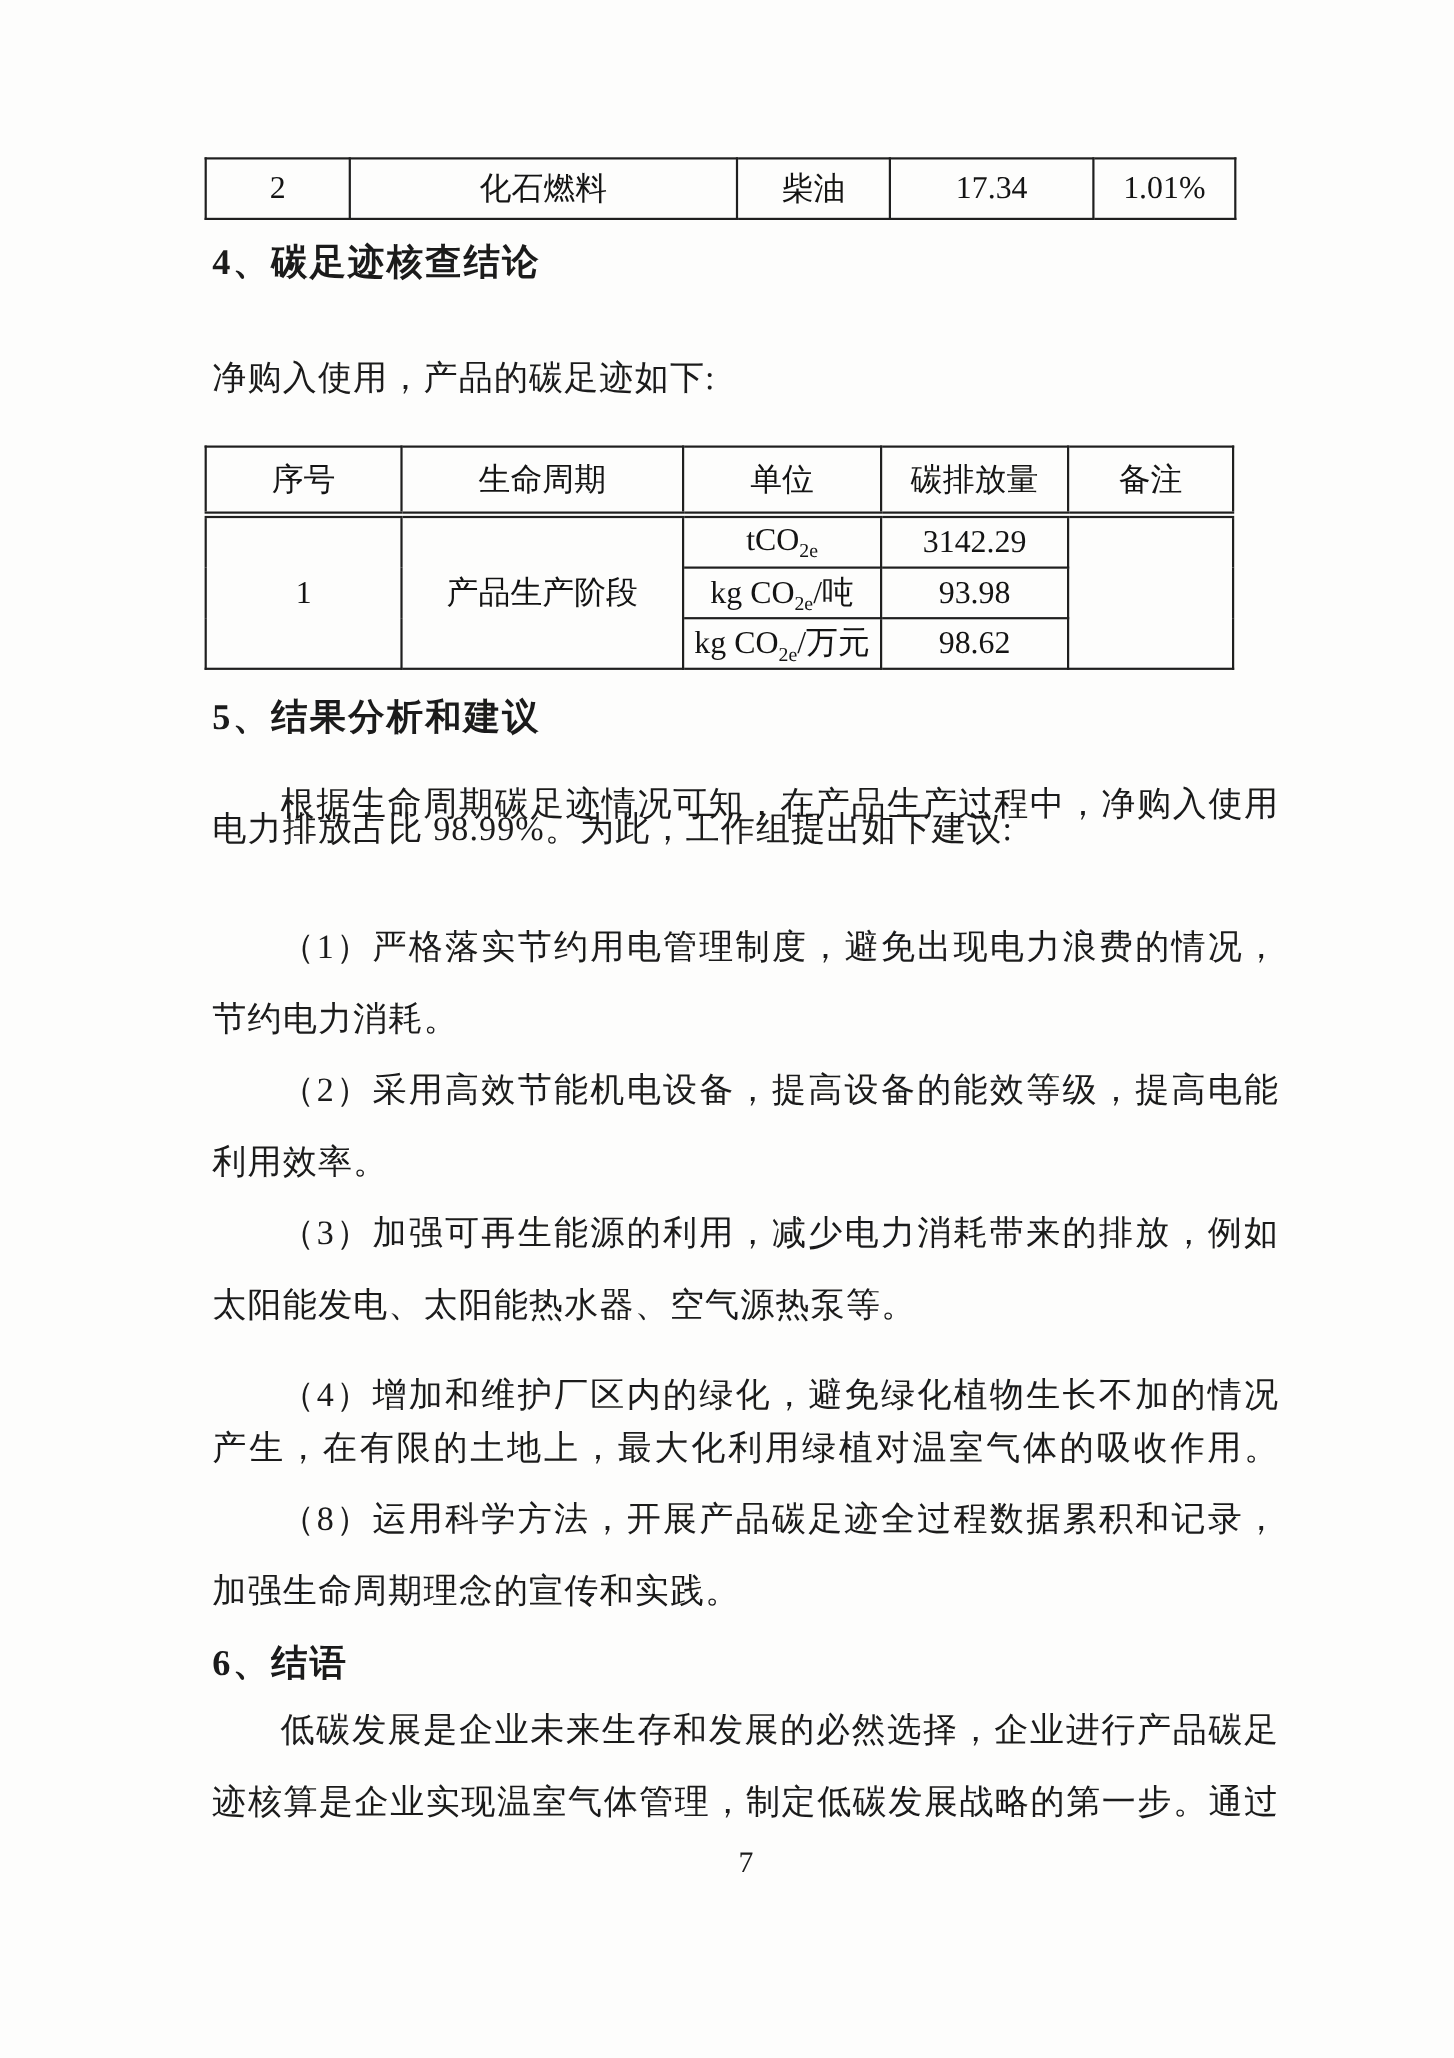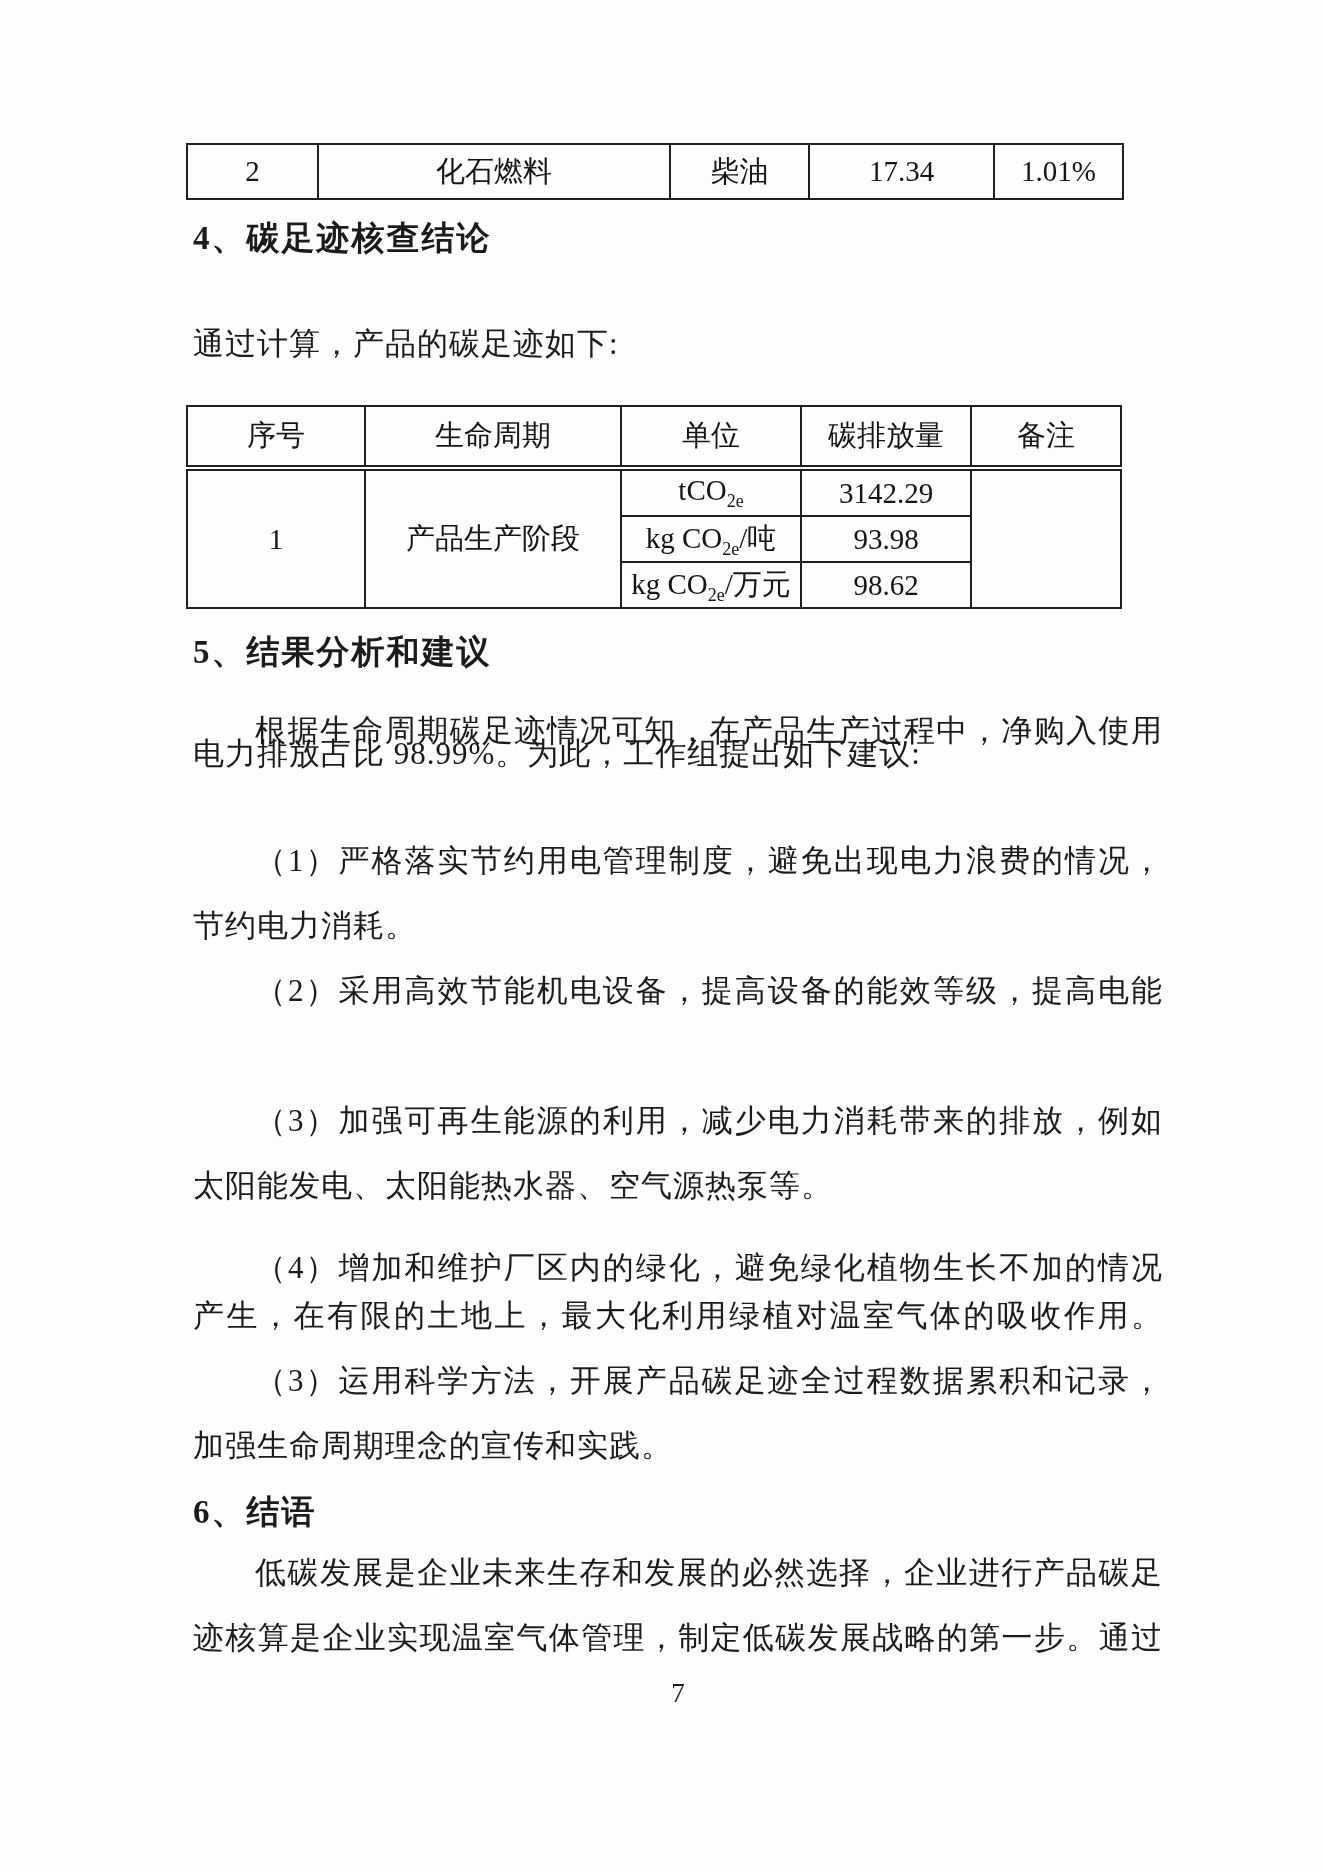--- a/index.html
+++ b/index.html
@@ -70,21 +70,21 @@
       <td>2</td>
       <td>化石燃料</td>
       <td>柴油</td>
       <td>17.34</td>
       <td>1.01%</td>
     </tr>
   </tbody>
     </table>
 
   <div class="abs heading" style="top:216px">4、碳足迹核查结论</div>
-  <div class="abs bodyline" style="top:326px">通过计算，产品的碳足迹如下:</div>
+  <div class="abs bodyline" style="top:326px">净购入使用，产品的碳足迹如下:</div>
 
   <table class="abs t-res">
     <colgroup>
       <col style="width:178px">
         <col style="width:256px">
         <col style="width:180px">
       <col style="width:170px">
         <col style="width:150px">
     </colgroup>
     <tbody>
@@ -113,25 +113,26 @@
   </tbody>
     </table>
 
   <div class="abs heading" style="top:630px">5、结果分析和建议</div>
 
   <div class="abs bodyline fill indent" style="top:713px">根据生命周期碳足迹情况可知，在产品生产过程中，净购入使用</div>
   <div class="abs bodyline" style="top:736px">电力排放占比 98.99%。为此，工作组提出如下建议:</div>
   <div class="abs bodyline fill indent" style="top:843px">（1）严格落实节约用电管理制度，避免出现电力浪费的情况，</div>
   <div class="abs bodyline" style="top:908px">节约电力消耗。</div>
   <div class="abs bodyline fill indent" style="top:973px">（2）采用高效节能机电设备，提高设备的能效等级，提高电能</div>
+  <div class="abs bodyline" style="top:1038px">利用效率。</div>
   <div class="abs bodyline fill indent" style="top:1103px">（3）加强可再生能源的利用，减少电力消耗带来的排放，例如</div>
   <div class="abs bodyline" style="top:1168px">太阳能发电、太阳能热水器、空气源热泵等。</div>
   <div class="abs bodyline fill indent" style="top:1250px">（4）增加和维护厂区内的绿化，避免绿化植物生长不加的情况</div>
   <div class="abs bodyline fill" style="top:1298px">产生，在有限的土地上，最大化利用绿植对温室气体的吸收作用。</div>
-  <div class="abs bodyline fill indent" style="top:1363px">（3）运用科学方法，开展产品碳足迹全过程数据累积和记录，</div>
+  <div class="abs bodyline fill indent" style="top:1363px">（8）运用科学方法，开展产品碳足迹全过程数据累积和记录，</div>
   <div class="abs bodyline" style="top:1428px">加强生命周期理念的宣传和实践。</div>
 
   <div class="abs heading" style="top:1490px">6、结语</div>
   <div class="abs bodyline fill indent" style="top:1555px">低碳发展是企业未来生存和发展的必然选择，企业进行产品碳足</div>
   <div class="abs bodyline fill" style="top:1620px">迹核算是企业实现温室气体管理，制定低碳发展战略的第一步。通过</div>
 
   <div class="abs pagenum">7</div>
 
 </div>
 

